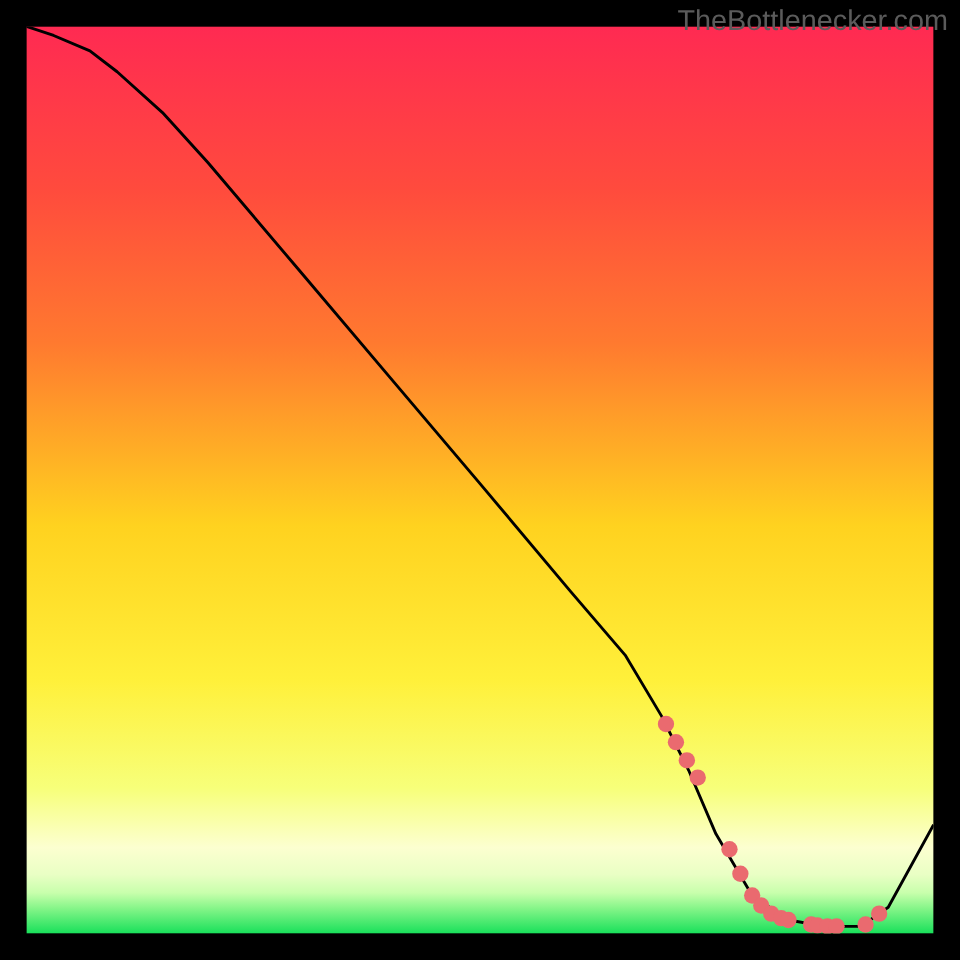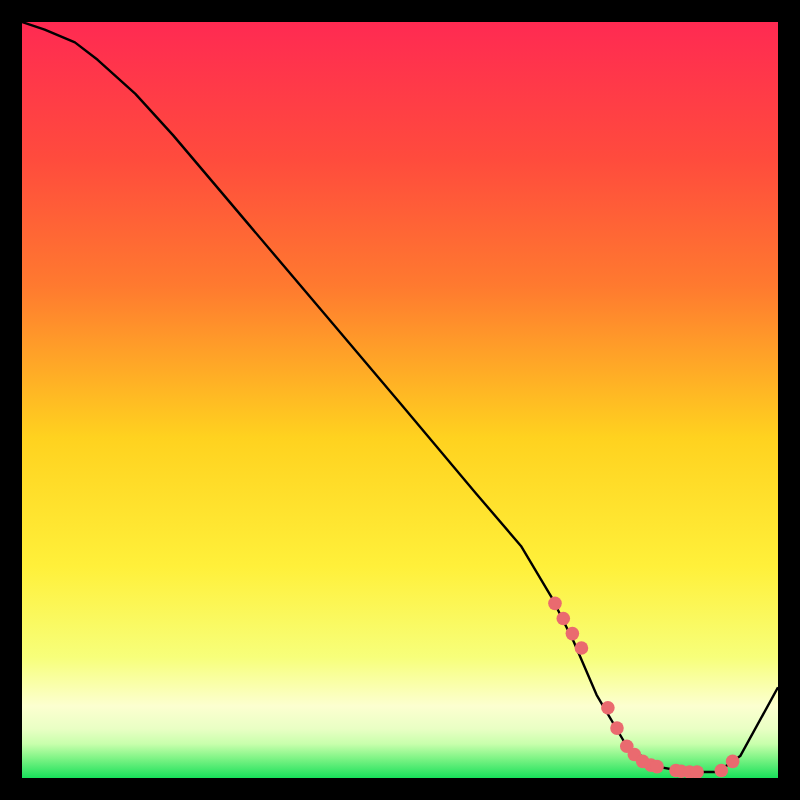--- a/index.html
+++ b/index.html
@@ -33,20 +33,21 @@
     top: 22px;
     width: 756px;
     height: 756px;
   }
   svg { display: block; }
 </style>
 </head>
 <body>
 
 <div class="outer">
+  <div class="watermark">TheBottlenecker.com</div>
 
   <div class="plot">
     <svg id="chart-svg" width="756" height="756" viewBox="0 0 756 756">
         <defs>
           <linearGradient id="bg" x1="0" y1="0" x2="0" y2="1">
             <stop offset="0" stop-color="#ff2a52"></stop>
             <stop offset="0.18" stop-color="#ff4b3d"></stop>
             <stop offset="0.35" stop-color="#ff7a2f"></stop>
             <stop offset="0.55" stop-color="#ffd21f"></stop>
             <stop offset="0.72" stop-color="#fff03a"></stop>

